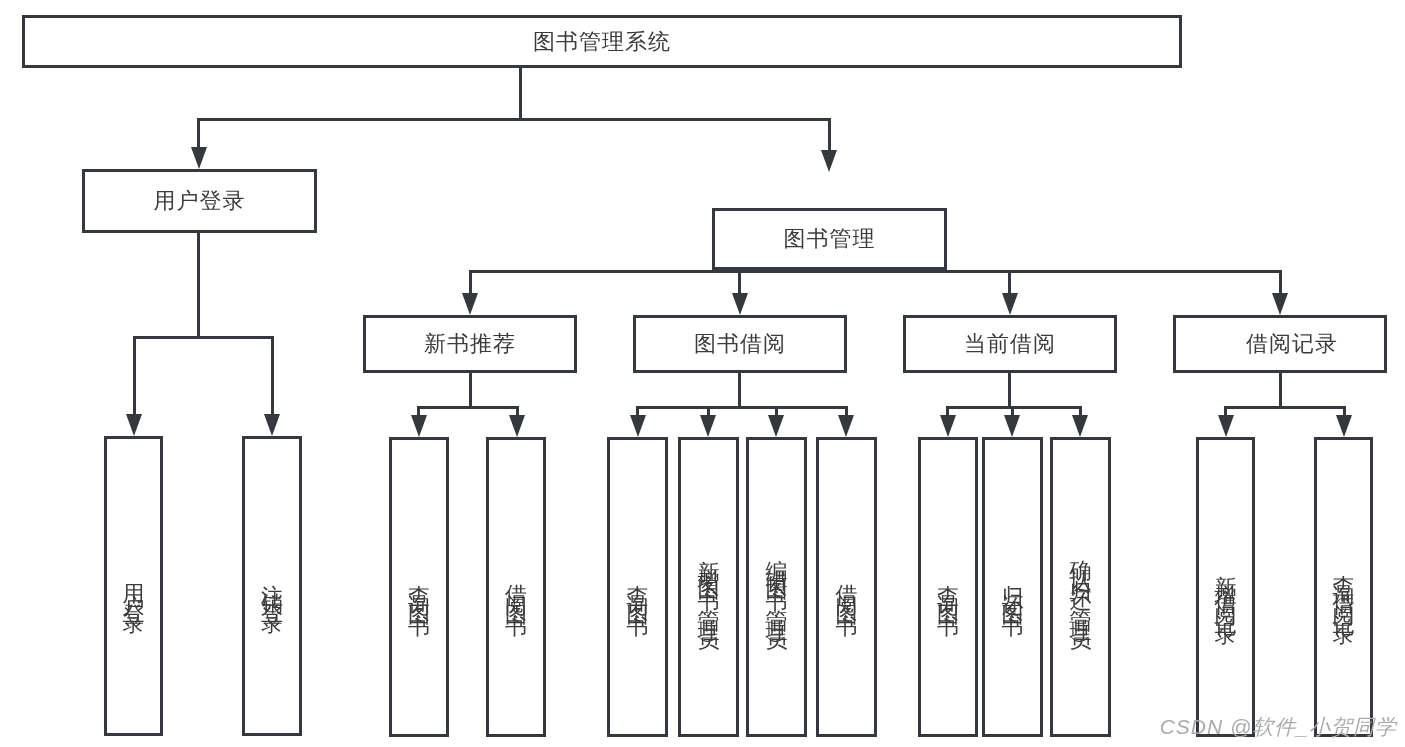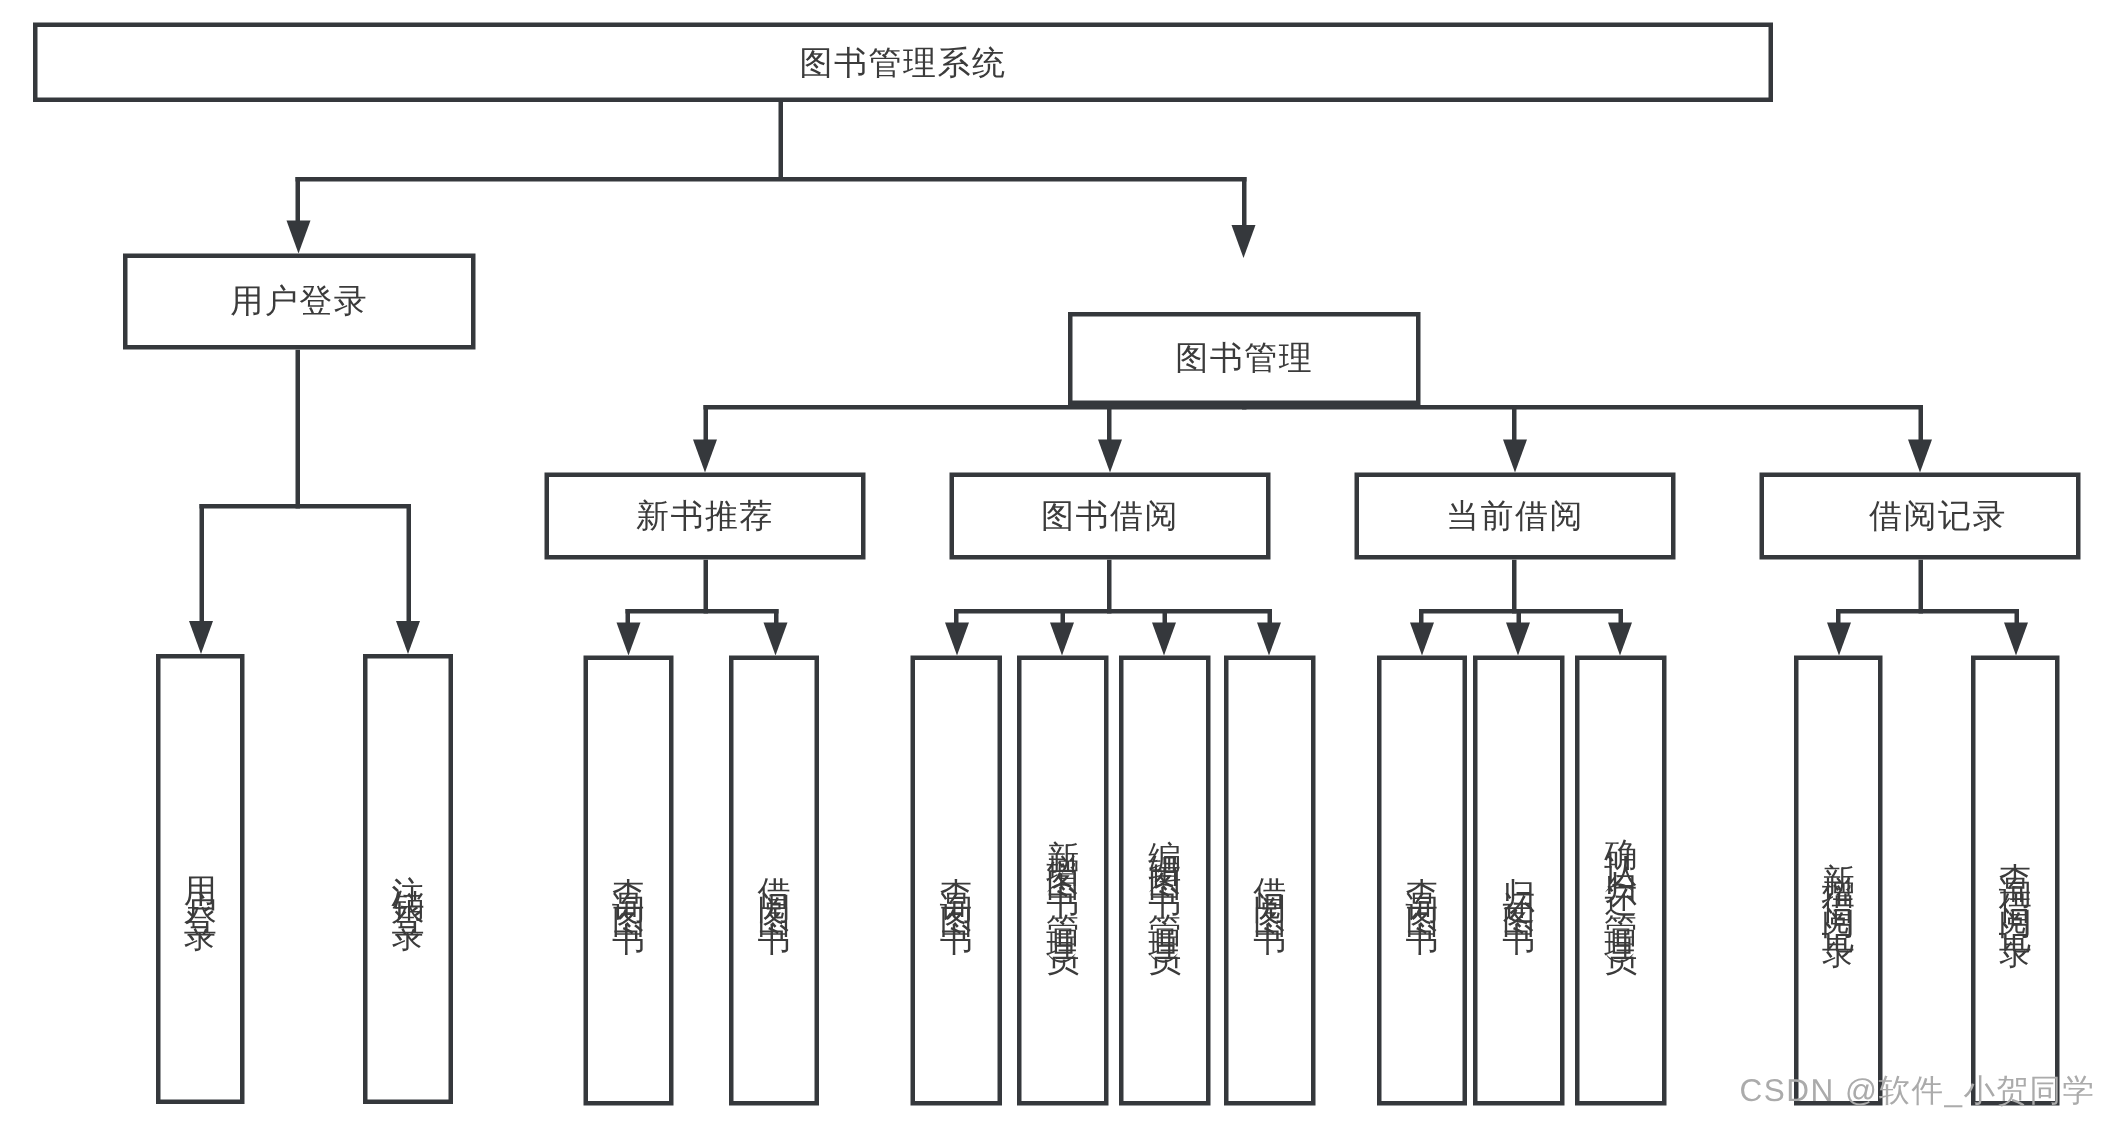--- a/index.html
+++ b/index.html
@@ -56,20 +56,21 @@
   }
   .watermark {
     position: absolute;
     right: 8px;
     bottom: 6px;
     font-size: 21px;
     color: #ababab;
     letter-spacing: 1px;
     z-index: 3;
     white-space: nowrap;
+    font-style: italic;
   }
 </style>
 </head>
 <body>
 
 <div class="canvas">
 
   <div class="box" style="left:22px; top:15px; width:1160px; height:53px;">
     <span class="hlabel">图书管理系统</span>
   </div>

